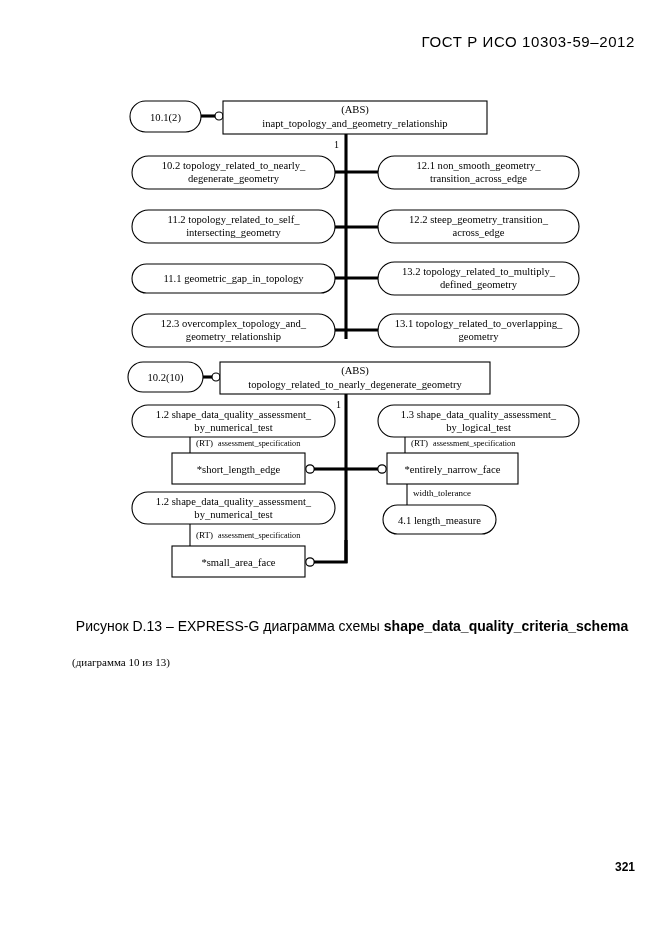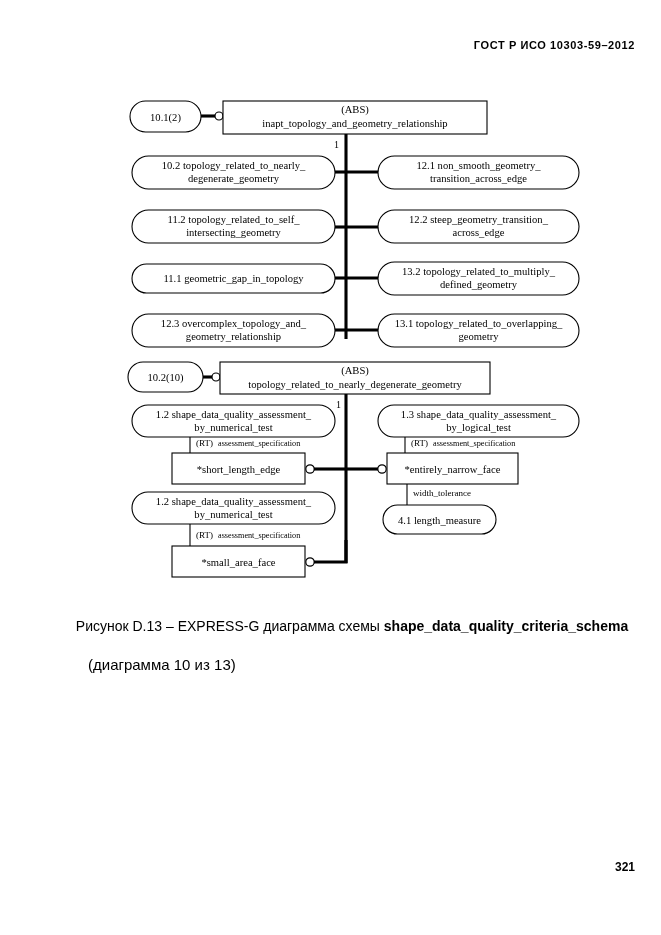--- a/index.html
+++ b/index.html
@@ -17,24 +17,24 @@
   }
   #page {
     position: absolute;
     left: 0; top: 0;
     width: 661px;
     height: 935px;
   }
   .doc-header {
     position: absolute;
     right: 26px;
-    top: 39px;
-    font-family: "Liberation Sans", sans-serif;
-    font-weight: bold;
-    font-size: 11px;
+    top: 33px;
+    font-family: "Liberation Sans", sans-serif;
+    font-weight: normal;
+    font-size: 15px;
     letter-spacing: 0.6px;
     white-space: nowrap;
   }
   .page-number {
     position: absolute;
     right: 26px;
     top: 860px;
     font-family: "Liberation Sans", sans-serif;
     font-weight: bold;
     font-size: 12px;
@@ -104,24 +104,24 @@
     font-family: "Liberation Sans", sans-serif;
     font-size: 14px;
     text-align: center;
     white-space: nowrap;
   }
   .caption-line1 b {
     font-family: "Liberation Sans", sans-serif;
     font-weight: bold;
   }
   .caption-line2 {
-    font-family: Liberation Sans, sans-serif;
-    font-size: 15px;
+    font-family: Liberation Serif, serif;
+    font-size: 11px;
     margin-top: 22px;
-    margin-left: 24px;
+    margin-left: 8px;
   }
 </style>
 </head>
 <body>
 
 <div id="page">
 
   <div class="doc-header">ГОСТ Р ИСО 10303-59–2012</div>
 
   <div id="diagram-area">

